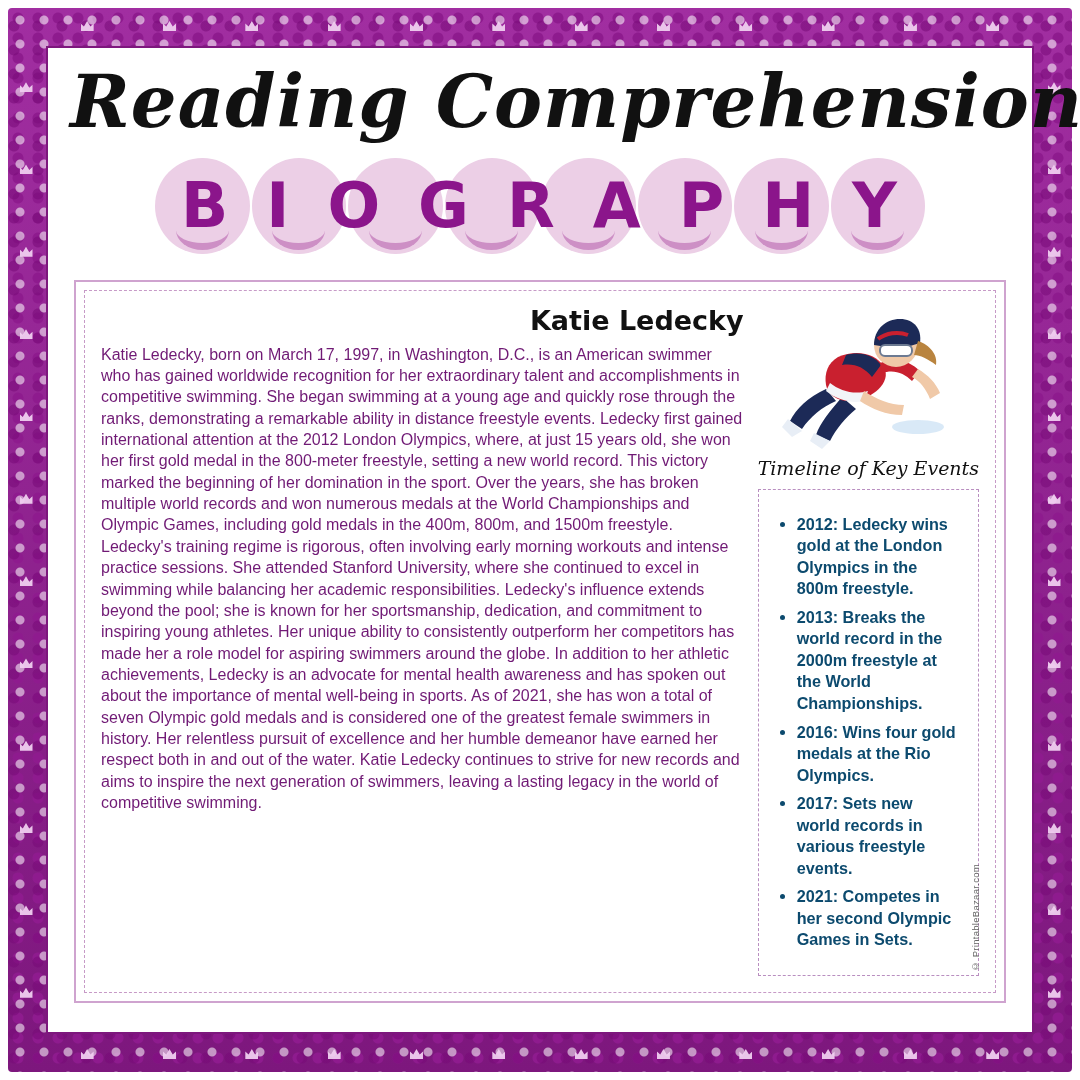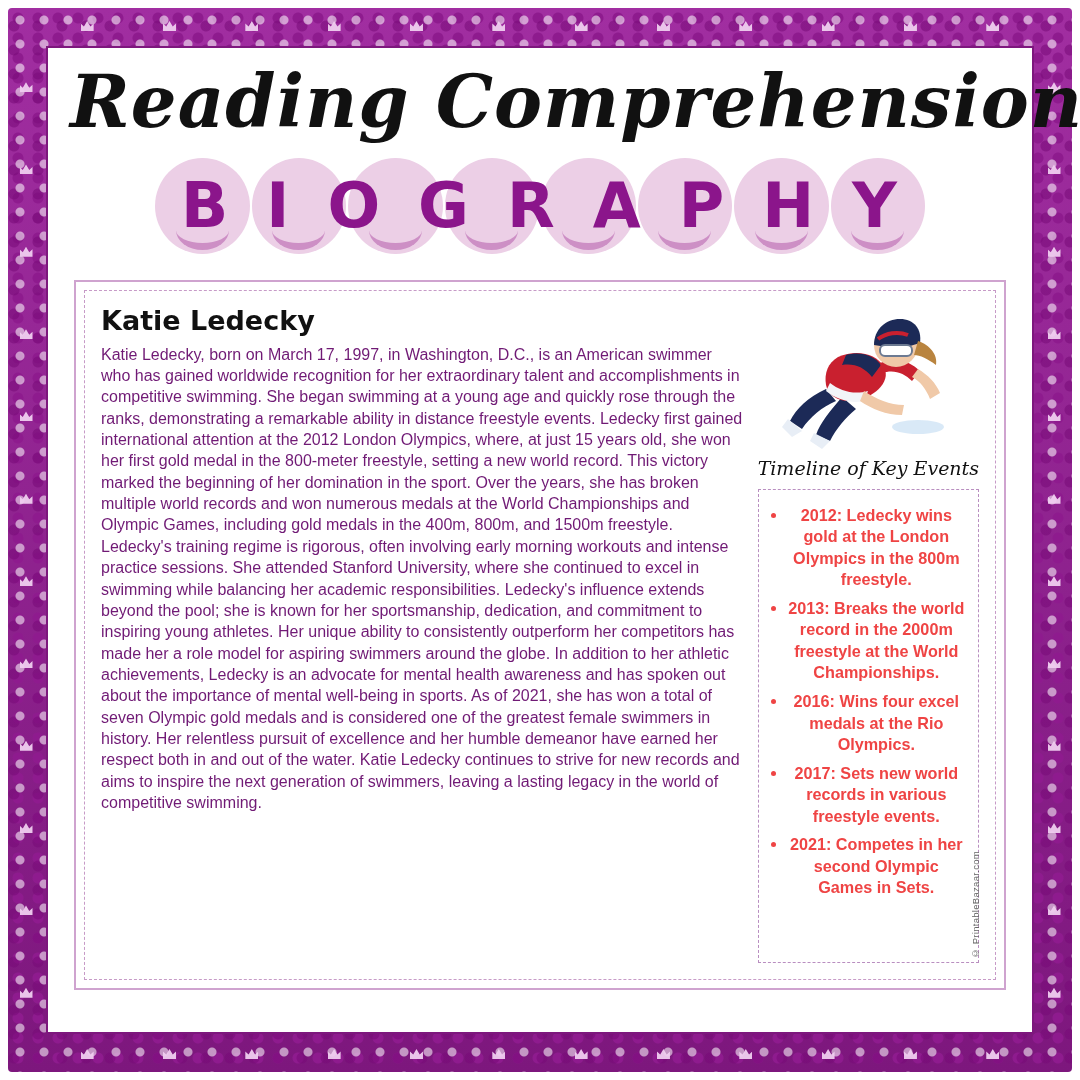--- a/index.html
+++ b/index.html
@@ -138,21 +138,21 @@
   }
   .left-col { flex: 1 1 auto; min-width: 0; }
   .right-col {
     flex: 0 0 214px;
     display: flex;
     flex-direction: column;
     position: relative;
   }
 
   .worksheet-title {
-    text-align: left;
+    text-align: right;
     font-family: "DejaVu Sans", sans-serif;
     font-weight: 700;
     font-size: 27px;
     color: #111;
     margin: 0 0 8px 0;
   }
   .passage {
     font-family: "Liberation Sans", sans-serif;
     font-size: 16px;
     line-height: 1.335;
@@ -178,28 +178,27 @@
     color: #111;
     margin: 2px 0 10px 0;
     white-space: nowrap;
   }
   .timeline-box {
     border: 1px dashed #b98ec0;
     padding: 12px 10px 12px 6px;
     flex: 1 1 auto;
   }
   .timeline-list {
-    margin: 3px;
+    margin: 12px;
     padding-left: 20px;
     font-family: "Liberation Sans", sans-serif;
     font-weight: 700;
     font-size: 16.2px;
     line-height: 1.33;
-    color: #ef4444;
-    text-align: center;
+    color: #0c4a6e;
   }
   .timeline-list li { margin-bottom: 7px; }
 
   .credit {
     position: absolute;
     right: -2px;
     bottom: 4px;
     font-size: 9.5px;
     color: #666;
     writing-mode: vertical-rl;
@@ -340,21 +339,21 @@
               <path d="M150 36 C162 40 170 50 168 60 C160 54 152 50 146 50 Z" fill="#b9843f"></path>
             </svg>
           </div>
 
           <div class="timeline-heading">Timeline of Key Events</div>
 
           <div class="timeline-box">
             <ul class="timeline-list">
               <li>2012: Ledecky wins gold at the London Olympics in the 800m freestyle.</li>
               <li>2013: Breaks the world record in the 2000m freestyle at the World Championships.</li>
-              <li>2016: Wins four excel medals at the Rio Olympics.</li>
+              <li>2016: Wins four gold medals at the Rio Olympics.</li>
               <li>2017: Sets new world records in various freestyle events.</li>
               <li>2021: Competes in her second Olympic Games in Sets.</li>
             </ul>
           </div>
 
           <div class="credit">© PrintableBazaar.com</div>
         </div>
 
       </div>
     </div>

